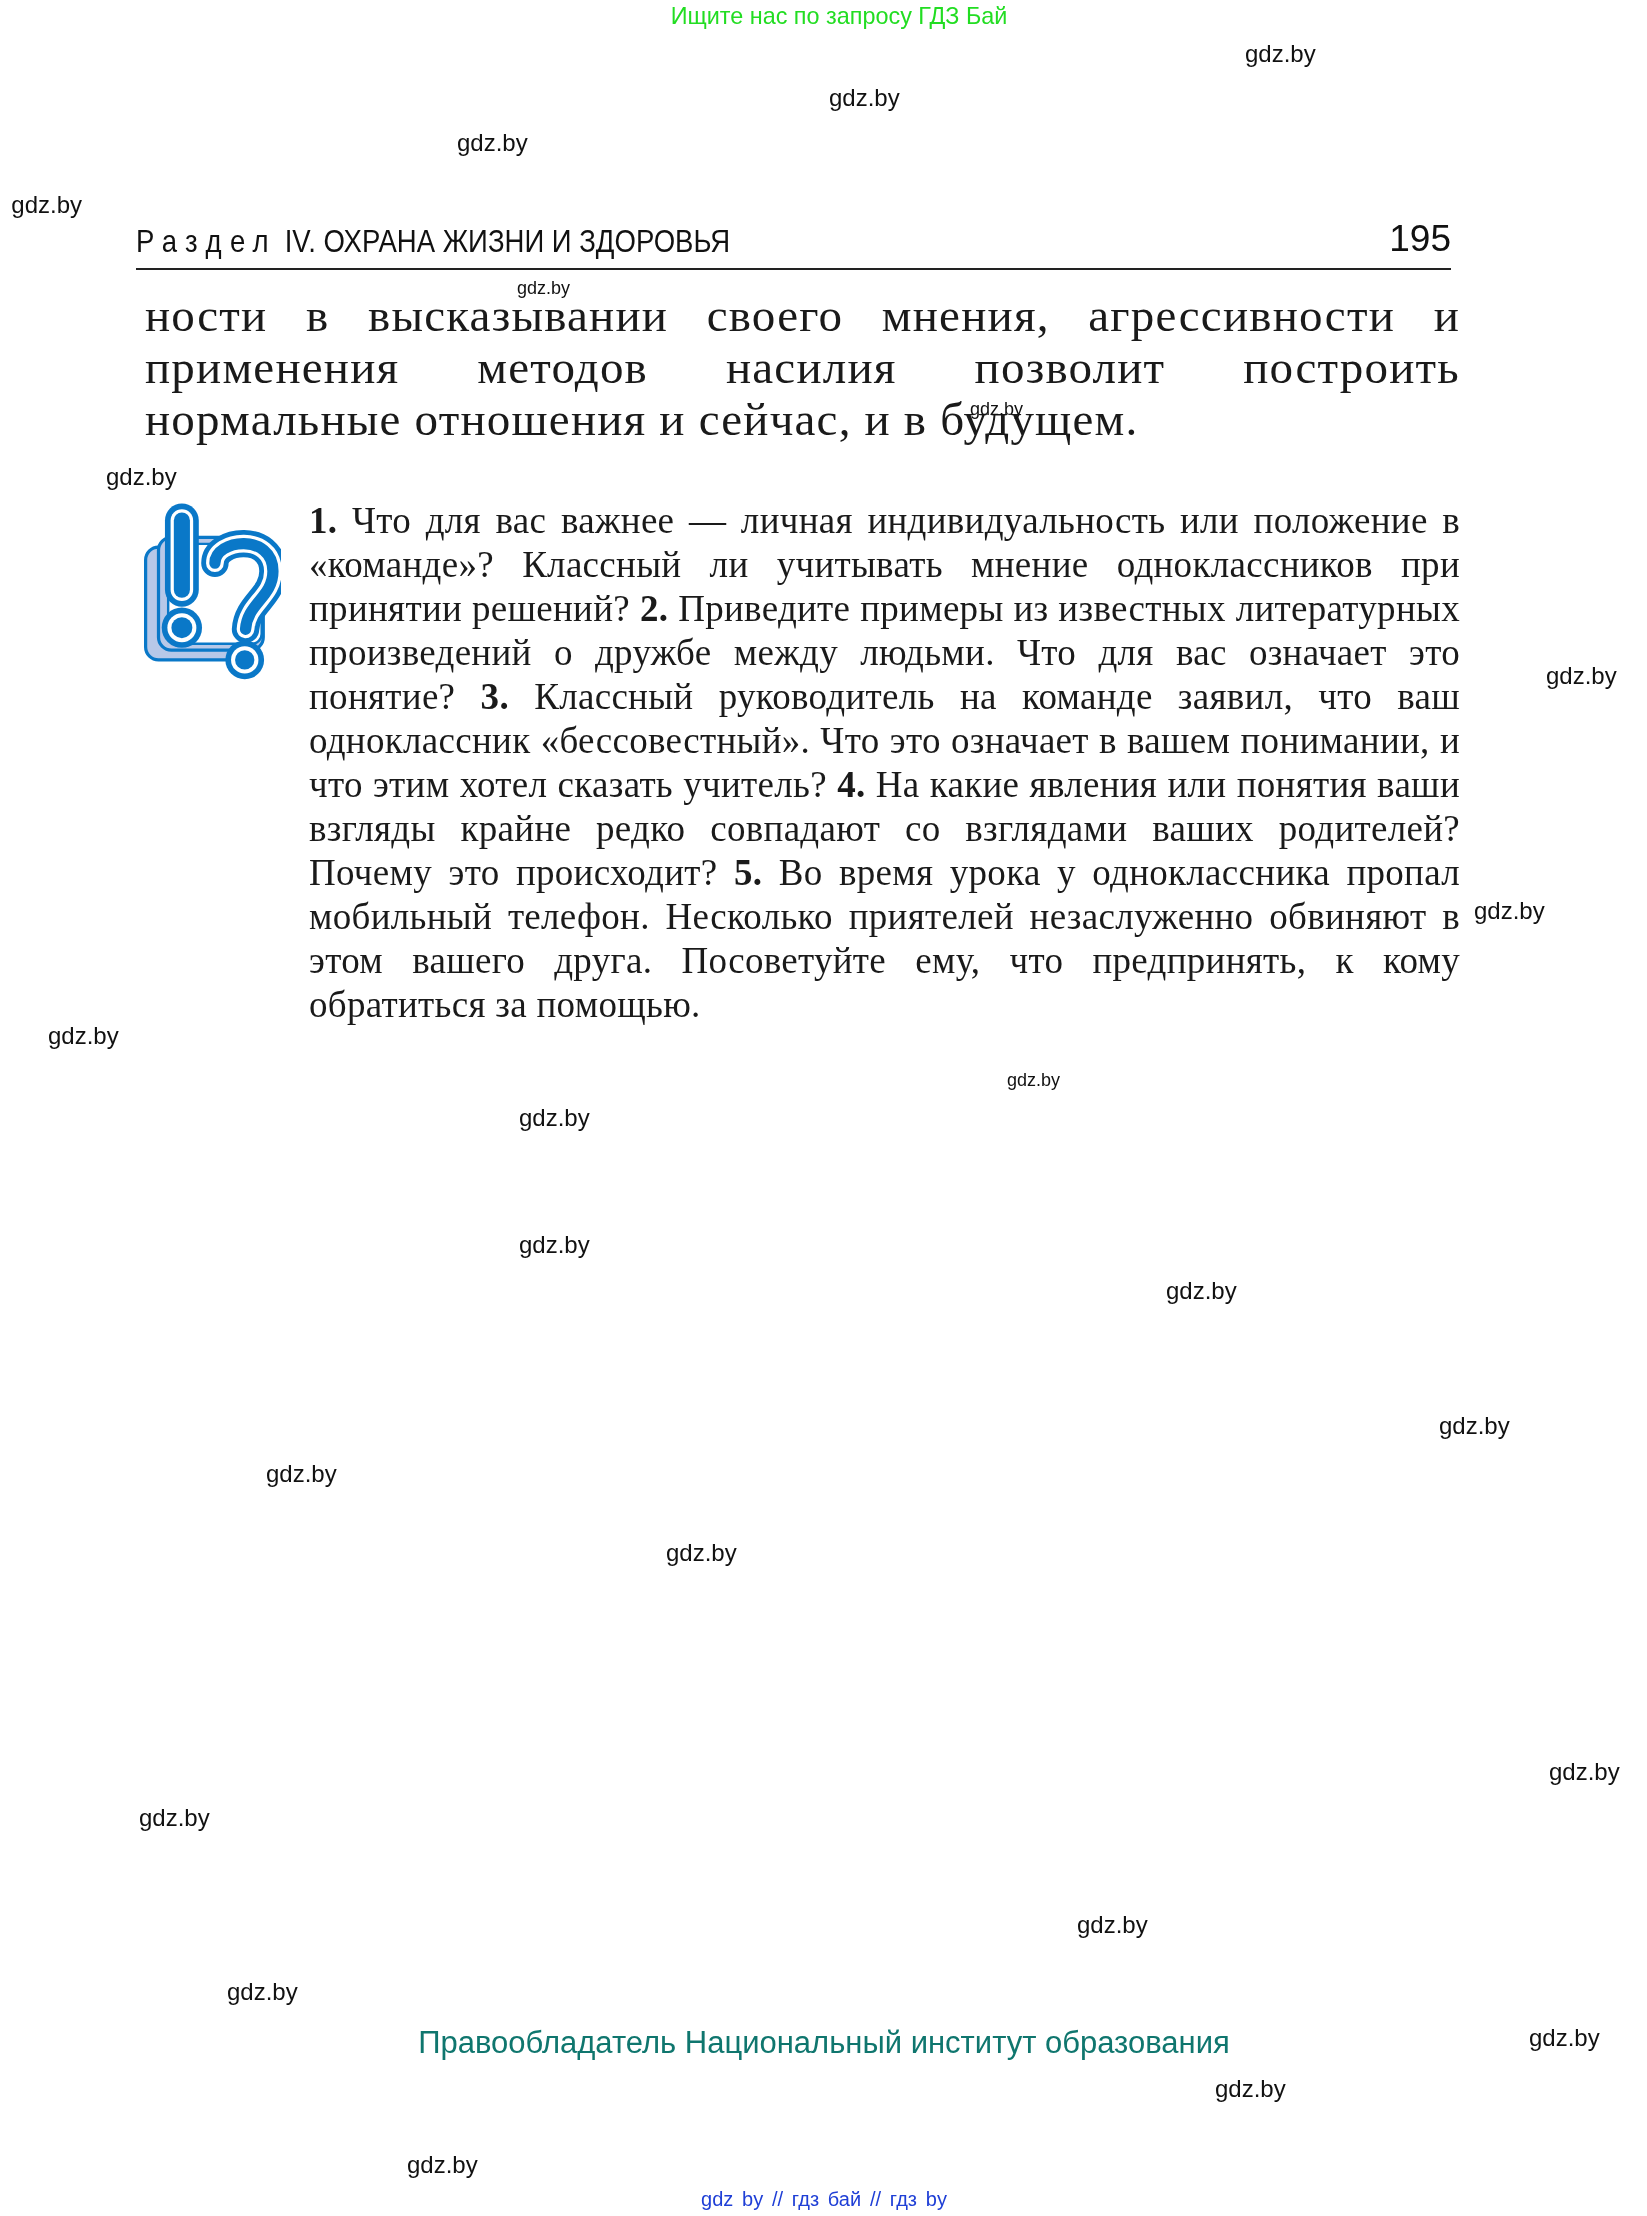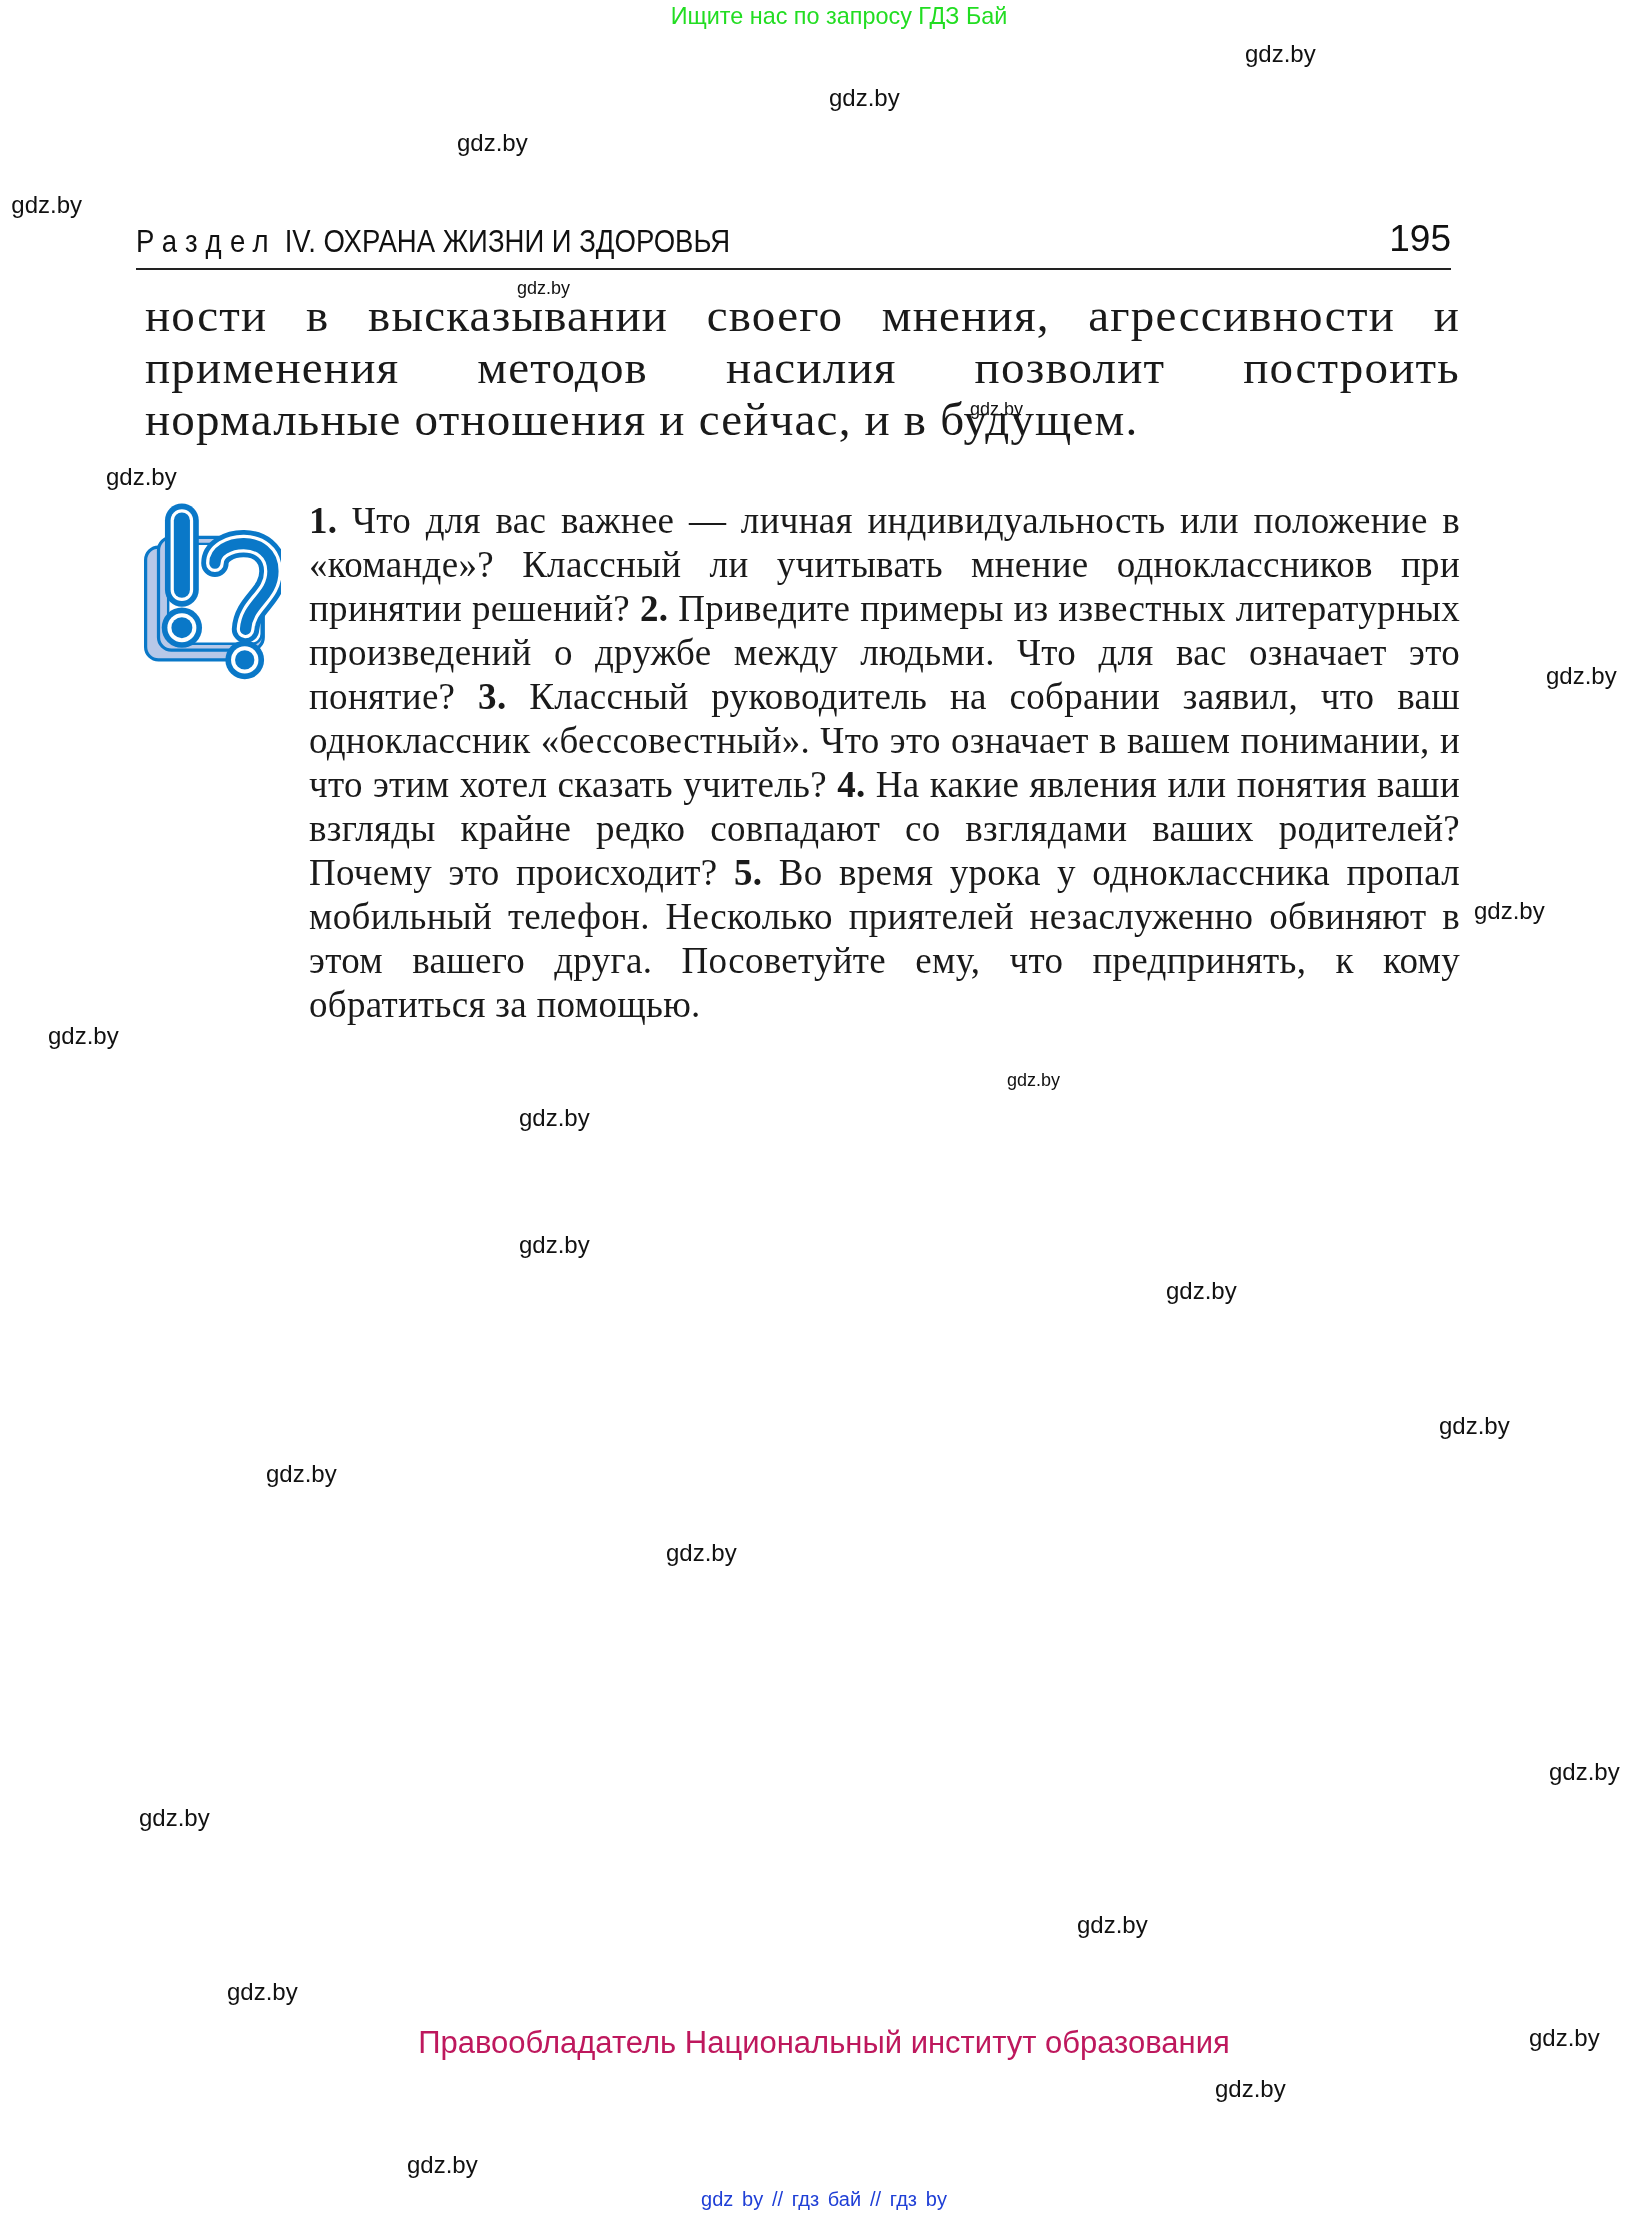--- a/index.html
+++ b/index.html
@@ -17,21 +17,21 @@
     font-size:37px; color:#111; }
   .body-text { position:absolute; left:145px; top:289px; width:1315px;
     font-family:"Liberation Serif", serif; font-size:47px; line-height:52px; color:#1a1a1a;
     text-align:justify; text-align-last:left; letter-spacing:1.2px; }
   .qicon { position:absolute; left:144px; top:500px; width:137px; height:182px; }
   .questions { position:absolute; left:309px; top:499px; width:1151px;
     font-family:"Liberation Serif", serif; font-size:37px; line-height:44px; color:#1a1a1a;
     text-align:justify; text-align-last:left; letter-spacing:0.3px; }
   .questions b { font-weight:bold; }
   .copyright { position:absolute; left:0; width:1648px; top:2025px; text-align:center;
-    font-family:"Liberation Sans", sans-serif; font-size:31px; color:#be185d; }
+    font-family:"Liberation Sans", sans-serif; font-size:31px; color:#0f766e; }
   .footer { position:absolute; left:0; width:1648px; top:2211px; transform:translateY(-100%); text-align:center;
     font-family:"Liberation Sans", sans-serif; font-size:20px; color:#1f3fd6; word-spacing:3.2px; }
 </style>
 </head>
 <body>
 
 <div class="top-banner">Ищите нас по запросу ГДЗ Бай</div>
 
 <div class="running-head">
   <div class="section">
@@ -64,21 +64,21 @@
     <circle cx="125" cy="198" r="12" fill="#0a78c8"></circle>
   </svg>
 </div>
 
 <div class="questions">
   <b>1. </b>
   <span>Что для вас важнее — личная индивидуальность или положение в «команде»? Классный ли учитывать мнение одноклассников при принятии решений? </span>
   <b>2. </b>
   <span>Приведите примеры из известных литературных произведений о дружбе между людьми. Что для вас означает это понятие? </span>
   <b>3. </b>
-  <span>Классный руководитель на собрании заявил, что ваш одноклассник «бессовестный». Что это означает в вашем понимании, и что этим хотел сказать учитель? </span>
+  <span>Классный руководитель на команде заявил, что ваш одноклассник «бессовестный». Что это означает в вашем понимании, и что этим хотел сказать учитель? </span>
   <b>4. </b>
   <span>На какие явления или понятия ваши взгляды крайне редко совпадают со взглядами ваших родителей? Почему это происходит? </span>
   <b>5. </b>
   <span>Во время урока у одноклассника пропал мобильный телефон. Несколько приятелей незаслуженно обвиняют в этом вашего друга. Посоветуйте ему, что предпринять, к кому обратиться за помощью. </span>
 </div>
 
 <div id="wm-layer">
     <div class="wm" style="left: 1245px; top: 40px;">gdz.by</div>
     <div class="wm" style="left: 829px; top: 84px;">gdz.by</div>
     <div class="wm" style="left: 457px; top: 129px;">gdz.by</div>

